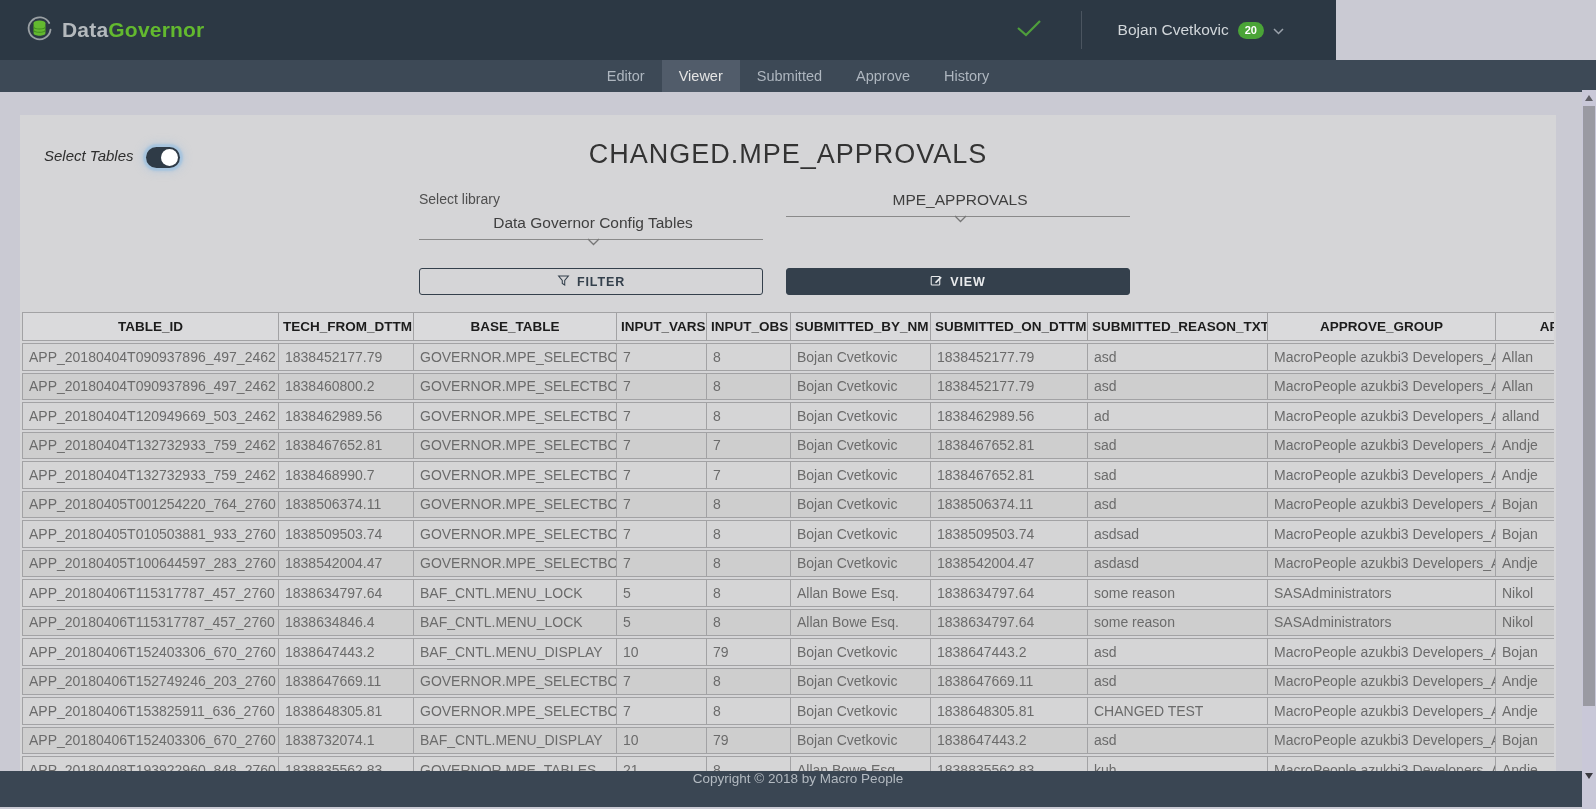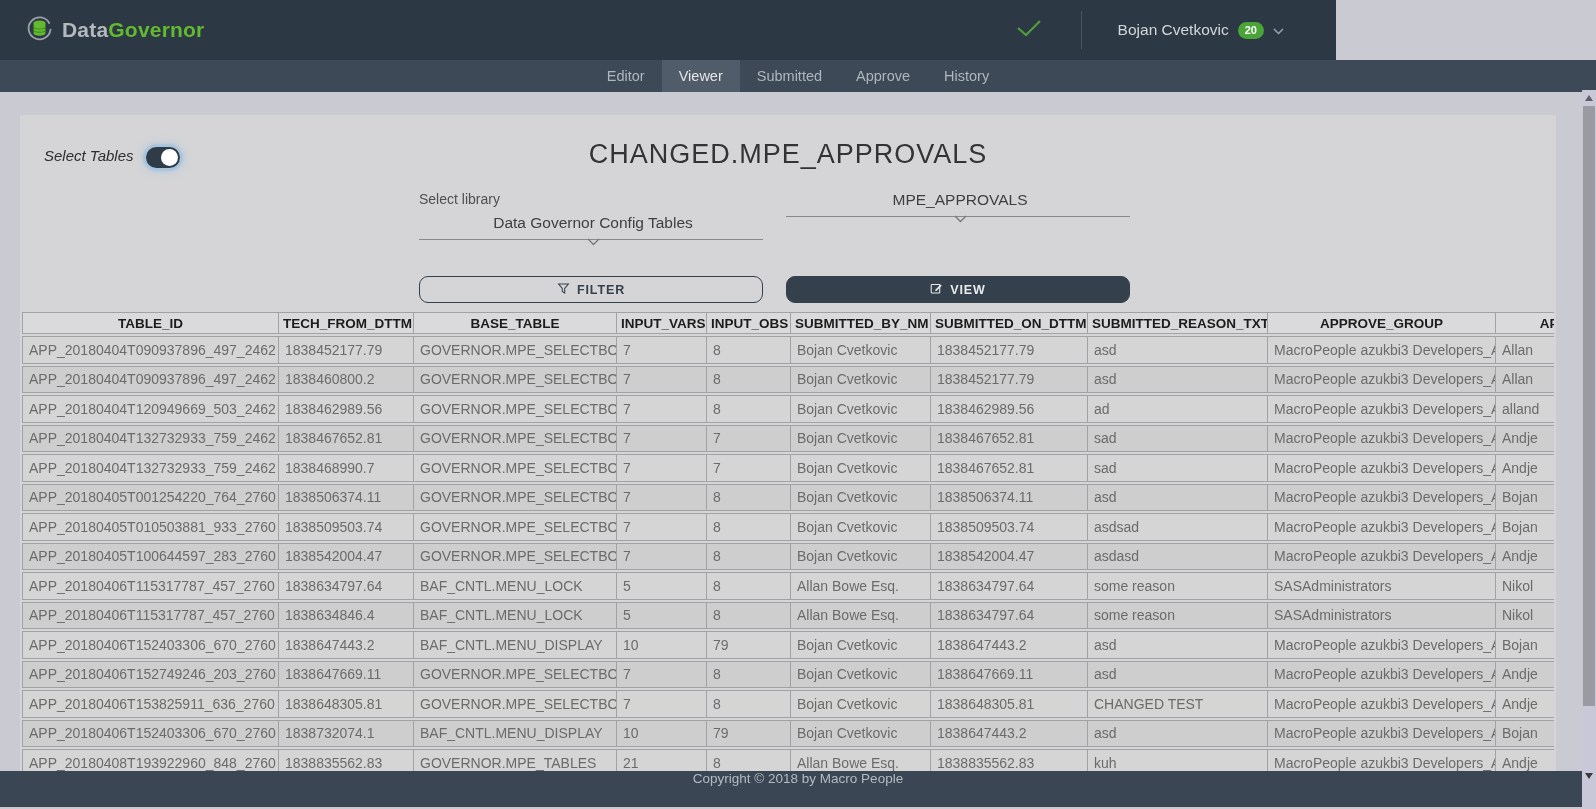--- a/index.html
+++ b/index.html
@@ -48,36 +48,36 @@
     letter-spacing:1px; }
 
   .select-field { position:absolute; width:344px; }
   .select-field.library { left:399px; top:76px; }
   .select-field.table   { left:766px; top:76px; }
   .select-label { font-size:14px; color:#4f4f4f; margin-bottom:7px; }
   .select-value-row { display:flex; align-items:center; height:26px;
     border-bottom:1px solid #8a8a8a; padding:0 4px 0 8px; cursor:pointer;flex-direction:column; }
   .select-value { font-size:15.5px; color:#3f3f3f; flex:1; }
 
-  .btn { position:absolute; width:344px; height:27px; border-radius:9px;
+  .btn { position:absolute; width:344px; height:27px; border-radius:3px;
     display:flex; align-items:center; justify-content:center; gap:7px;
-    font-size:12.5px; font-weight:bold; letter-spacing:.9px; cursor:pointer;margin-top:8px; }
+    font-size:12.5px; font-weight:bold; letter-spacing:.9px; cursor:pointer; }
   .btn.filter { left:399px; top:153px; border:1px solid #34404c; color:#34404c;
     background:transparent; }
   .btn.view { left:766px; top:153px; background:#34404c; color:#e8eaec;
     border:1px solid #34404c; }
 
   
   .table-wrap { position:absolute; left:2px; top:195px; width:1532px; overflow:hidden; }
   table.grid { border-collapse:separate; border-spacing:0 2px;
     table-layout:fixed; width:1693px; }
   .grid th, .grid td { border-top:1px solid #a2a2a4; border-bottom:1px solid #a2a2a4;
     border-left:1px solid #a2a2a4; overflow:hidden; white-space:nowrap; }
   .grid th:last-child, .grid td:last-child { border-right:1px solid #a2a2a4; }
-  .grid th { height:22px; background:#dadadc; font-size:13.5px; font-weight:bold;
+  .grid th { height:29px; background:#dadadc; font-size:13.5px; font-weight:bold;
     color:#1c1c1c; text-align:center; padding:0 4px;margin-top:12px; }
   .grid td { height:27.5px; font-size:14px; color:#6b6b6b; text-align:left;
     padding:0 6px; background:#d5d5d6; }
   .grid tr:nth-child(even) td { background:#cecece; }
 
   
   .footer { position:absolute; left:0; top:771px; width:1596px; height:36px;
     background:#3a4653; color:#b3bac1; font-size:13.5px; display:flex;
     align-items:flex-start; justify-content:center; z-index:20; }
 

